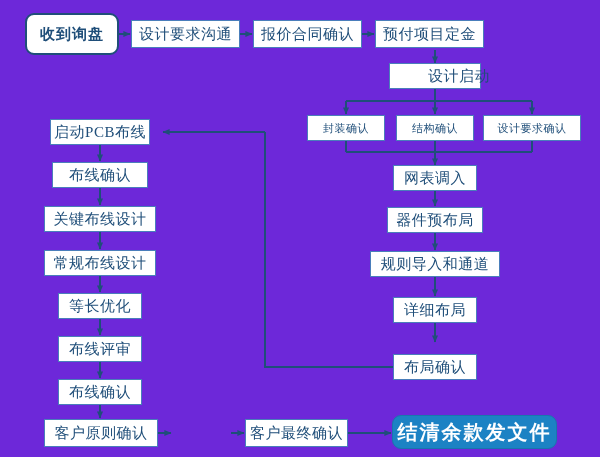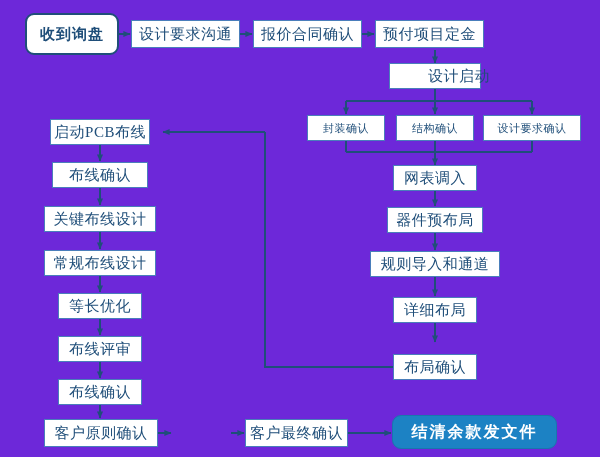--- a/index.html
+++ b/index.html
@@ -30,21 +30,21 @@
     font-weight:bold;
     font-size:15px;
     letter-spacing:1px;
   }
   .node.terminal{
     border:1px solid #1877ad;
     border-radius:9px;
     background:#1c82c4;
     color:#ffffff;
     font-weight:bold;
-    font-size:16px;
+    font-size:20px;
     letter-spacing:2px;
   }
   .node.small{font-size:11px;}
 </style>
 </head>
 <body>
 
 <div id="canvas">
 
   <svg id="wires" viewBox="0 0 600 457">

